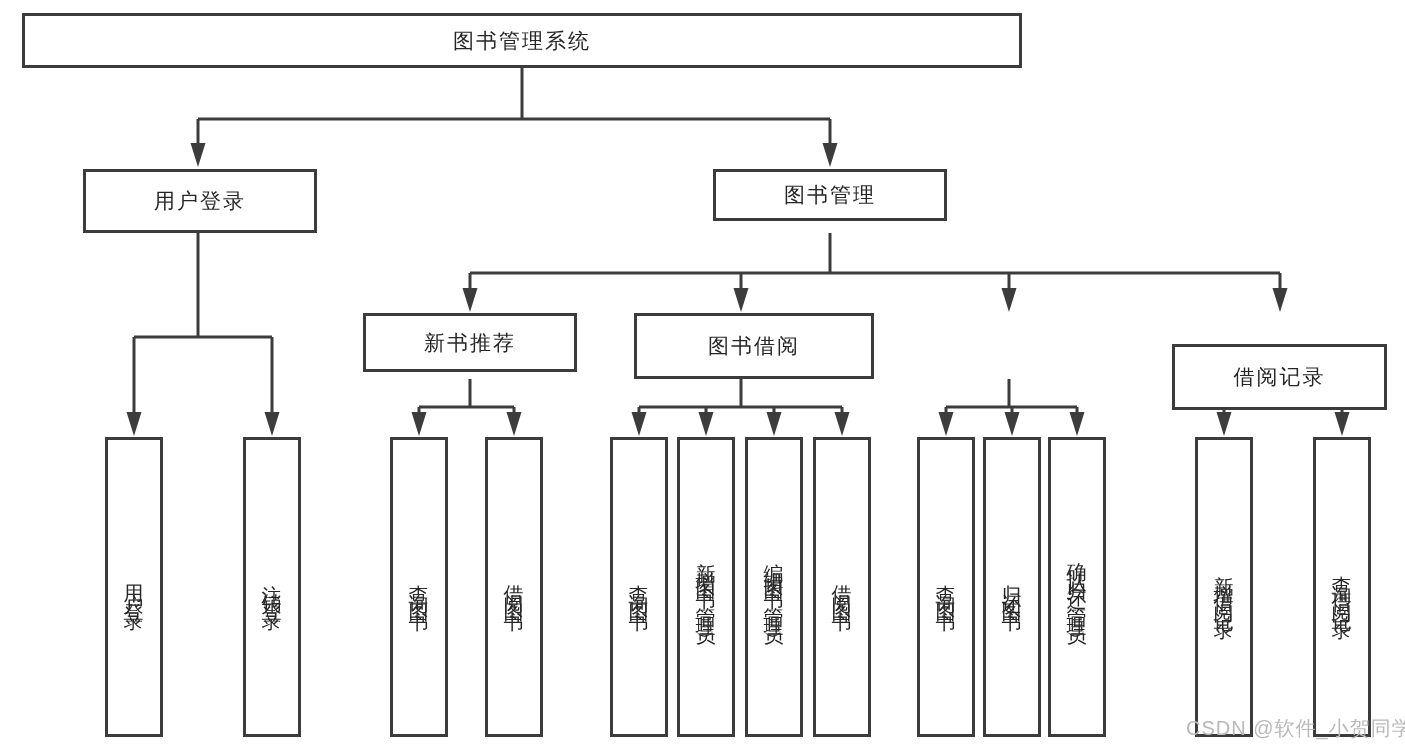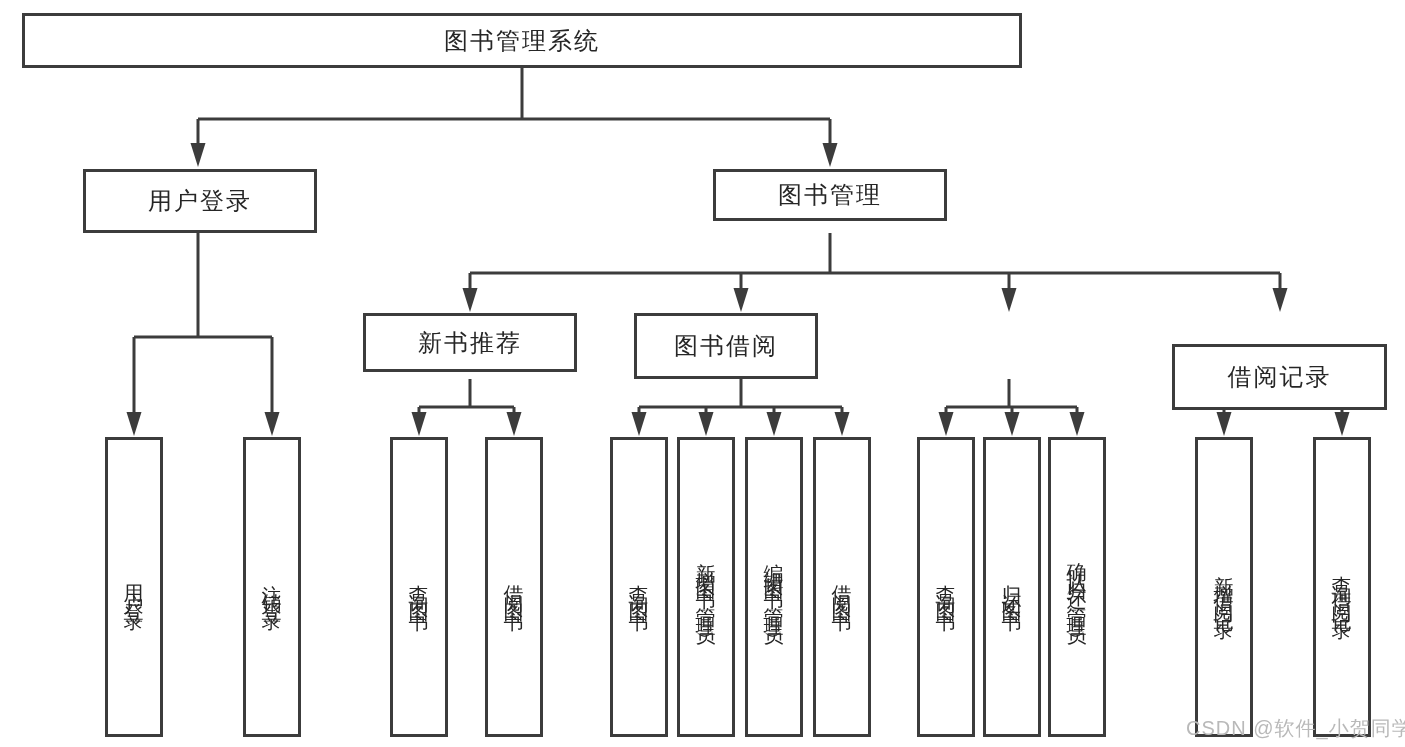--- a/index.html
+++ b/index.html
@@ -28,37 +28,37 @@
     position: absolute;
     box-sizing: border-box;
     border: 3px solid #3c3c3c;
     background: #ffffff;
     display: flex;
     align-items: center;
     justify-content: center;
     color: #262626;
   }
   .hbox span {
-    font-size: 24px;
+    font-size: 21px;
     letter-spacing: 2px;
     white-space: nowrap;
   }
   .vbox span {
     writing-mode: vertical-rl;
     text-orientation: mixed;
     font-size: 20px;
     line-height: 1;
     letter-spacing: 9px;
   }
   
   .n-root            { left: 22px;   top: 13px;  width: 1000px; height: 55px; }
   .n-user-login      { left: 83px;   top: 169px; width: 234px;  height: 64px; }
   .n-book-mgmt       { left: 713px;  top: 169px; width: 234px;  height: 52px; }
   .n-new-books       { left: 363px;  top: 313px; width: 214px;  height: 59px; }
-  .n-book-borrow     { left: 634px;  top: 313px; width: 184px;  height: 66px; }
+  .n-book-borrow     { left: 634px;  top: 313px; width: 240px;  height: 66px; }
   .n-current-borrow  { left: 902px;  top: 313px; width: 215px;  height: 66px; }
   .n-borrow-records  { left: 1172px; top: 313px; width: 215px;  height: 66px; margin-top: 31px; }
   
   .leaf { top: 437px; width: 58px; height: 300px; }
   .l-user-login  { left: 105px; }
   .l-logout      { left: 243px; }
   .l-nb-query    { left: 390px; }
   .l-nb-borrow   { left: 485px; }
   .l-bb-query    { left: 610px; }
   .l-bb-add      { left: 677px; }

